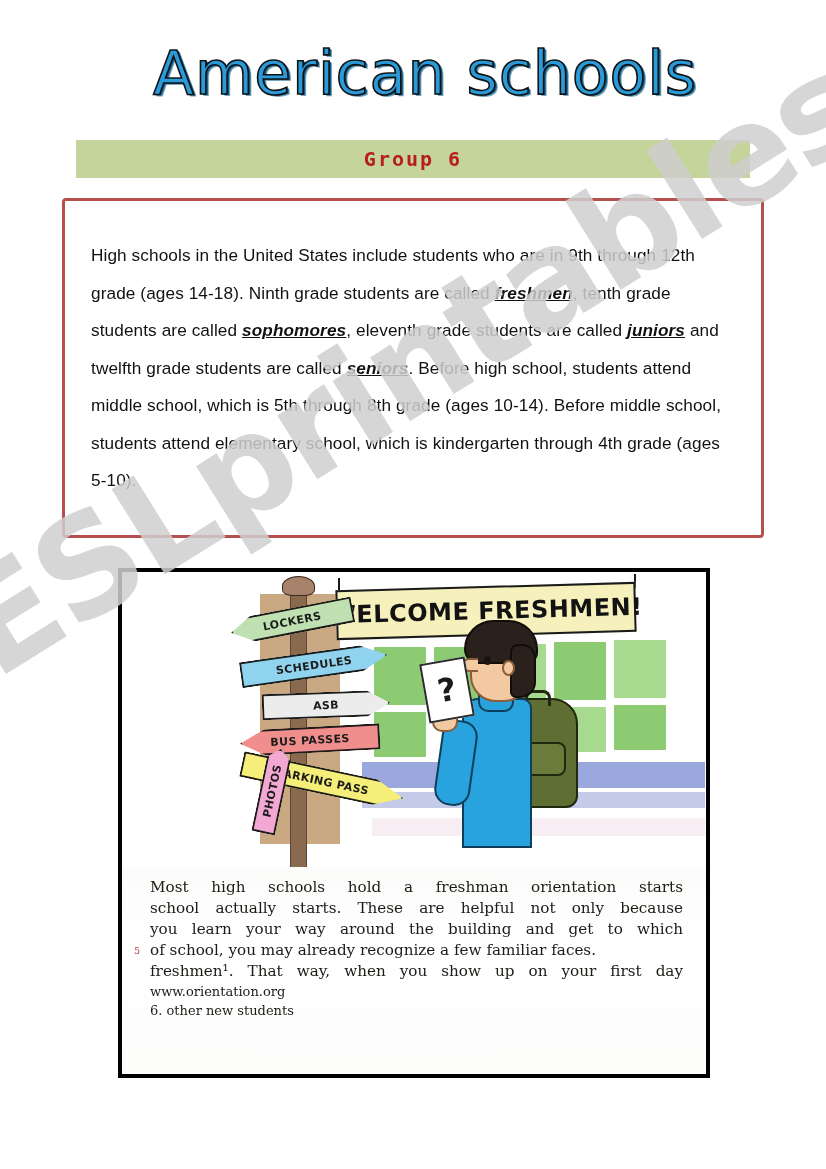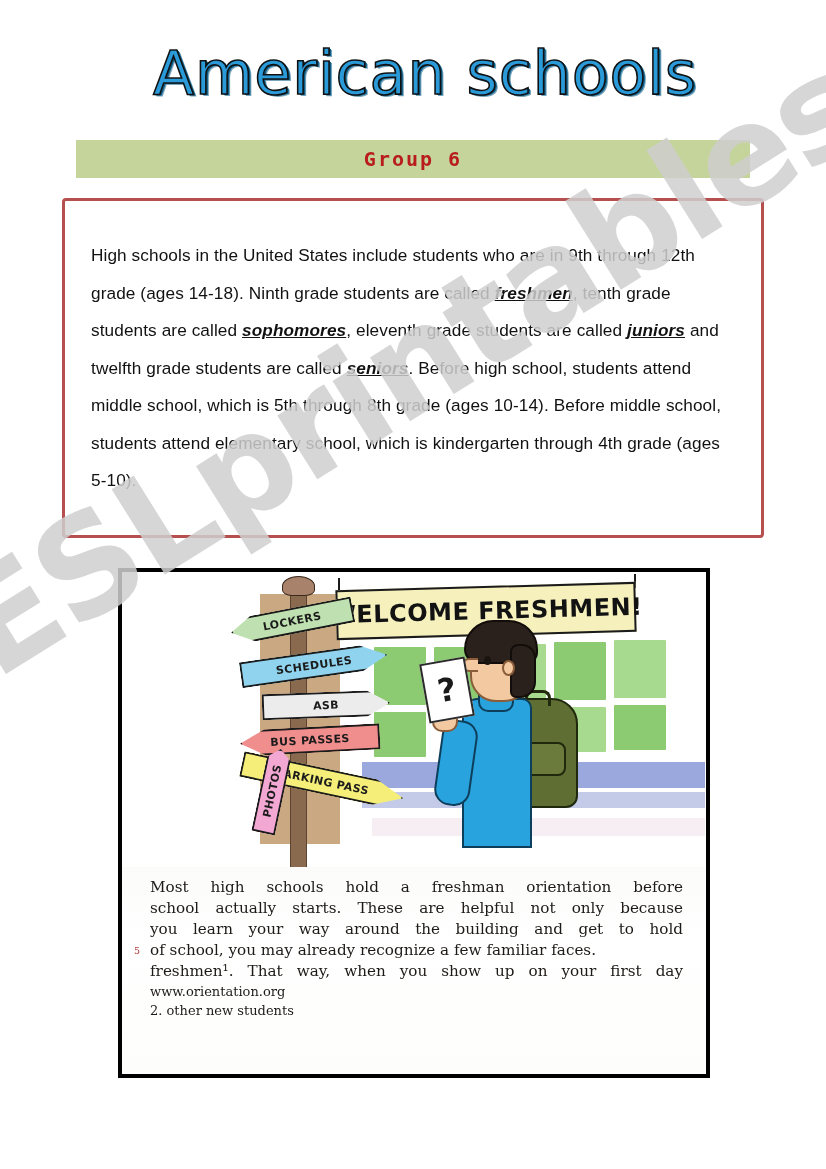--- a/index.html
+++ b/index.html
@@ -326,24 +326,24 @@
         <span style="font-family:'DejaVu Sans',sans-serif;font-size:32px;font-weight:bold;color:#1a1a1a;">?</span>
       </div>
     </div>
   </div>
 
   <div id="scan-shadow"></div>
 
   <div id="scan">
     <div id="scan-body">
       <span id="linenum">5</span>
-      <span class="ln">Most high schools hold a freshman orientation before</span>
+      <span class="ln">Most high schools hold a freshman orientation starts</span>
       <span class="ln">school actually starts. These are helpful not only because</span>
-      <span class="ln">you learn your way around the building and get to hold</span>
+      <span class="ln">you learn your way around the building and get to which</span>
       <span class="ln last">of school, you may already recognize a few familiar faces.</span>
       <span class="ln">freshmen¹. That way, when you show up on your first day</span>
     </div>
     <div id="source">www.orientation.org</div>
-    <div id="footnote">2. other new students</div>
+    <div id="footnote">6. other new students</div>
   </div>
 </div>
 
 <div id="watermark">ESLprintables.com</div>
 
 </body></html>

